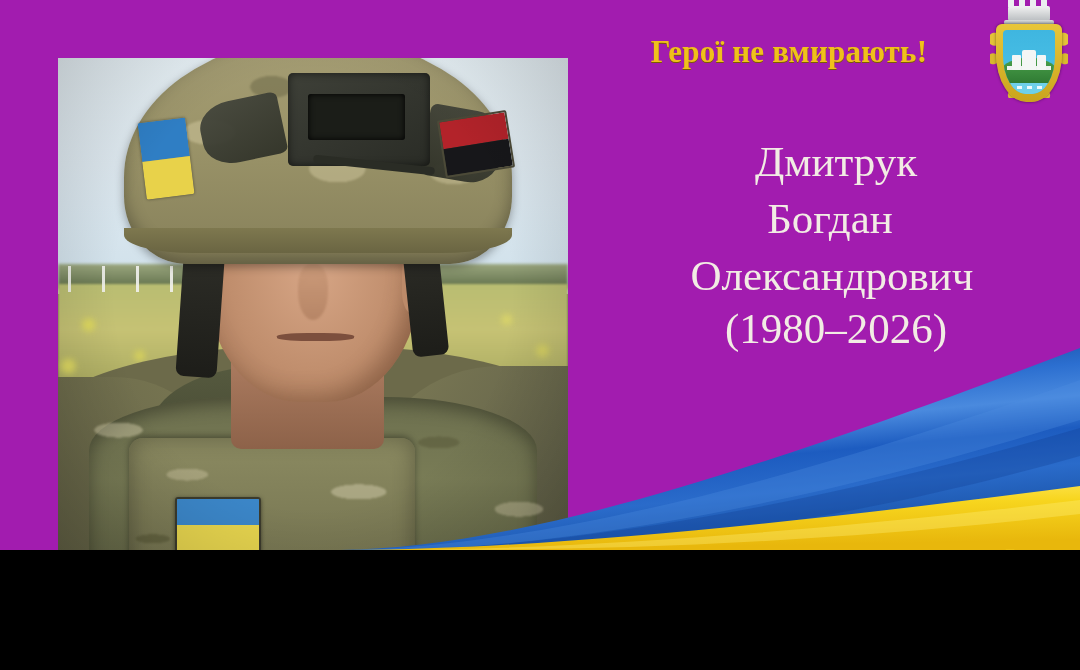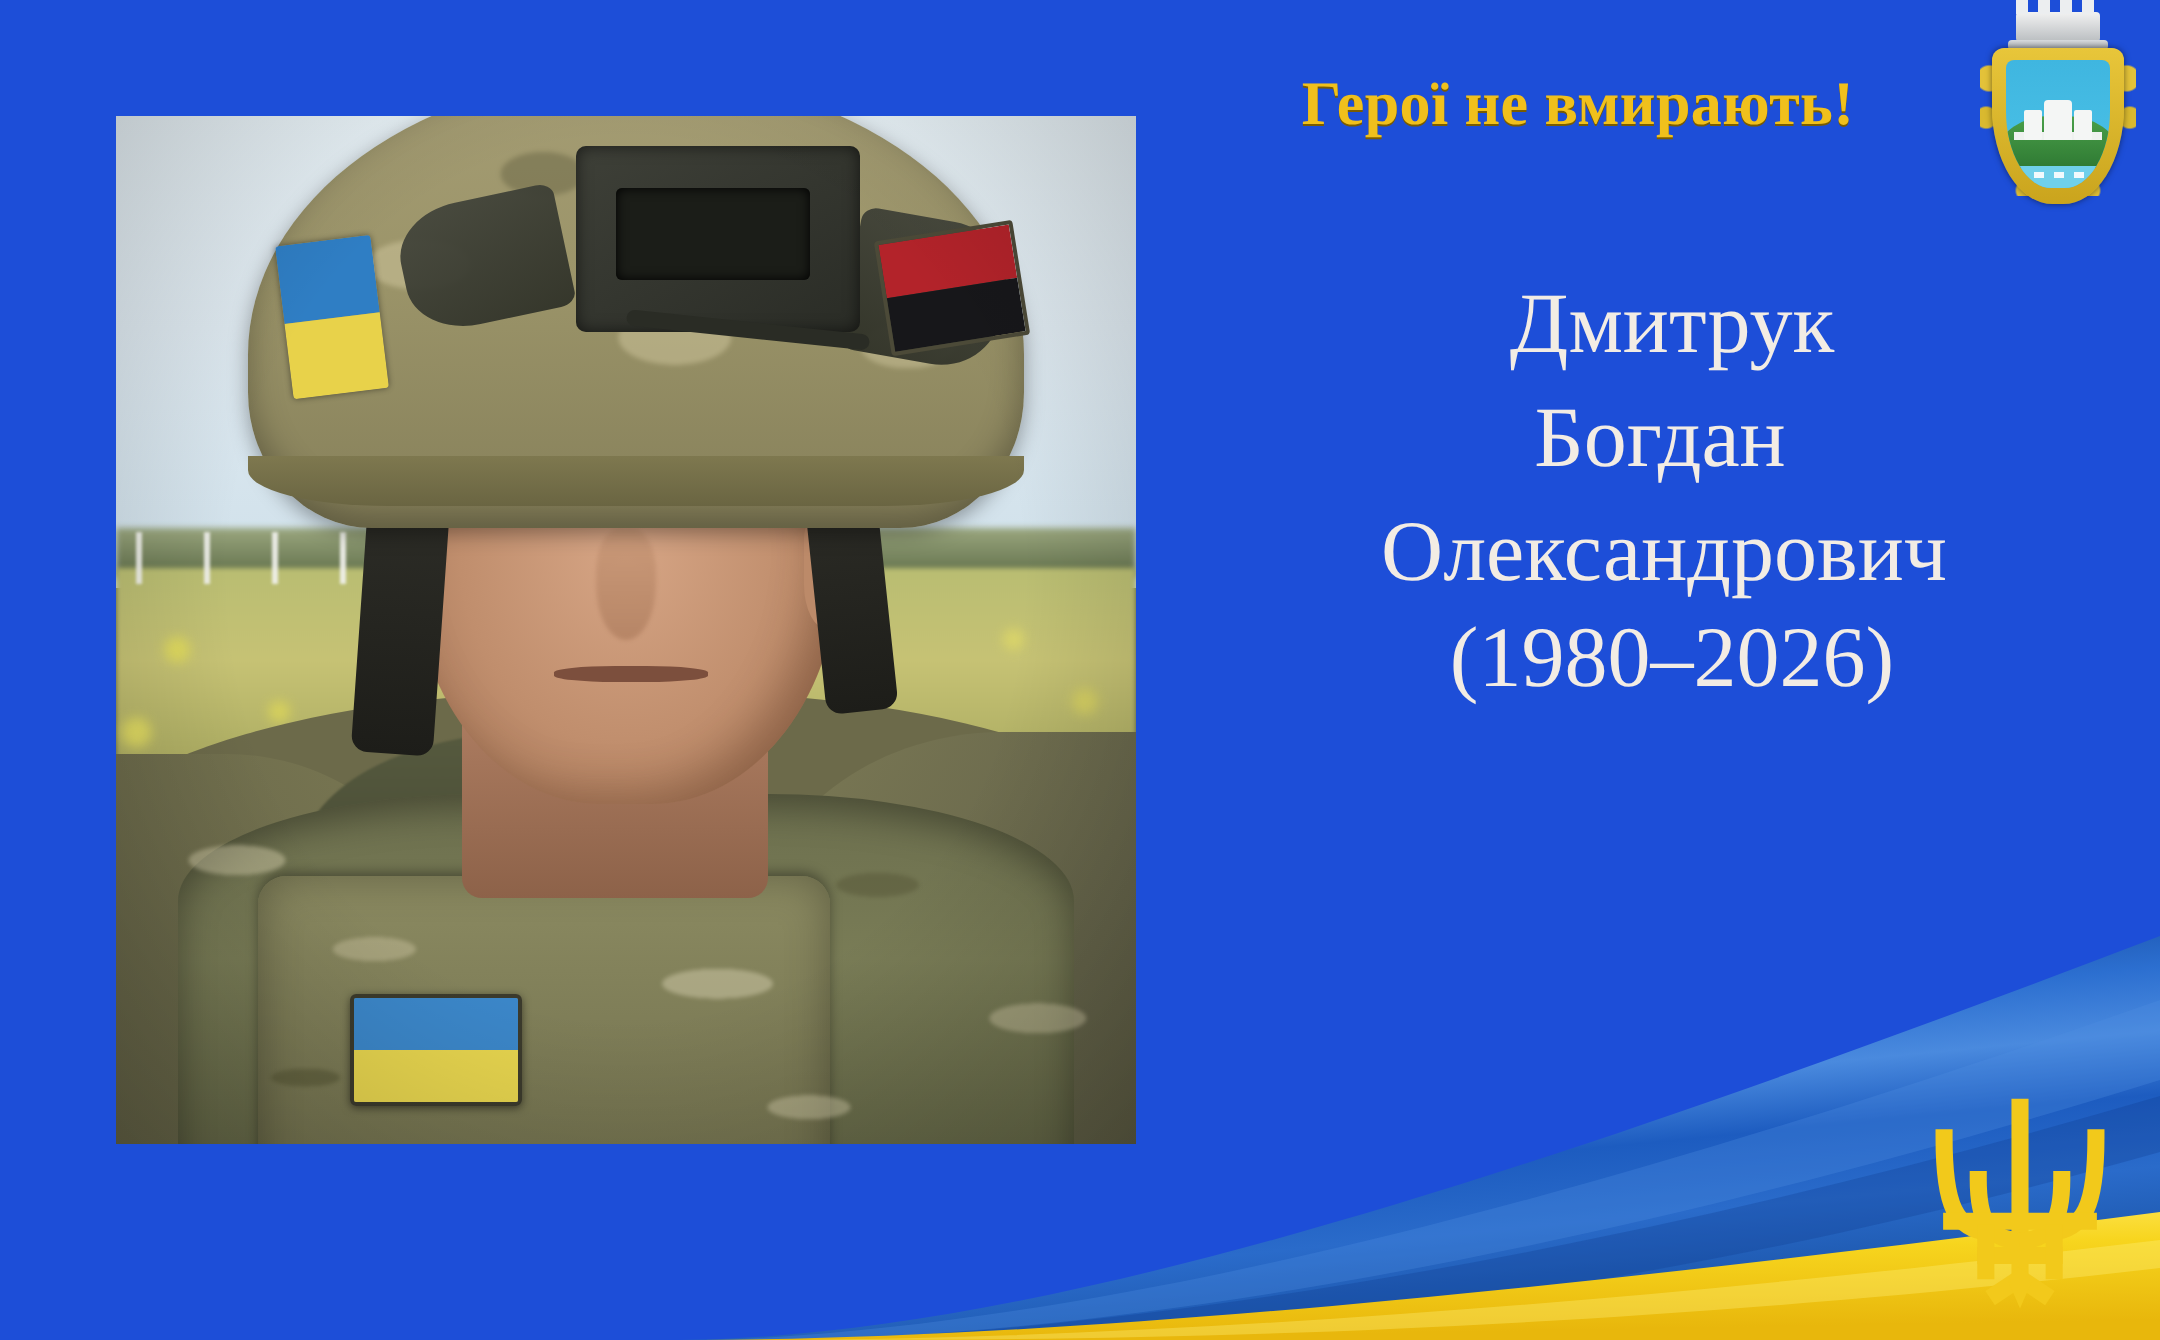--- a/index.html
+++ b/index.html
@@ -4,22 +4,22 @@
 <title>Memorial</title>
 <style>
   html,body{margin:0;padding:0;background:#000;}
   body{
     font-family:"Liberation Serif", serif;
     -webkit-font-smoothing:antialiased;
   }
   #stage{
     position:relative;
     width:1080px;
-    height:670px;
-    background:#1d4ed8;
+    height:550px;
+    background:#a21caf;
     overflow:hidden;
   }
 
   
   #photo-frame{
     position:absolute;
     left:58px; top:58px;
     width:510px; height:514px;
     overflow:hidden;
     background:#5d6347;

